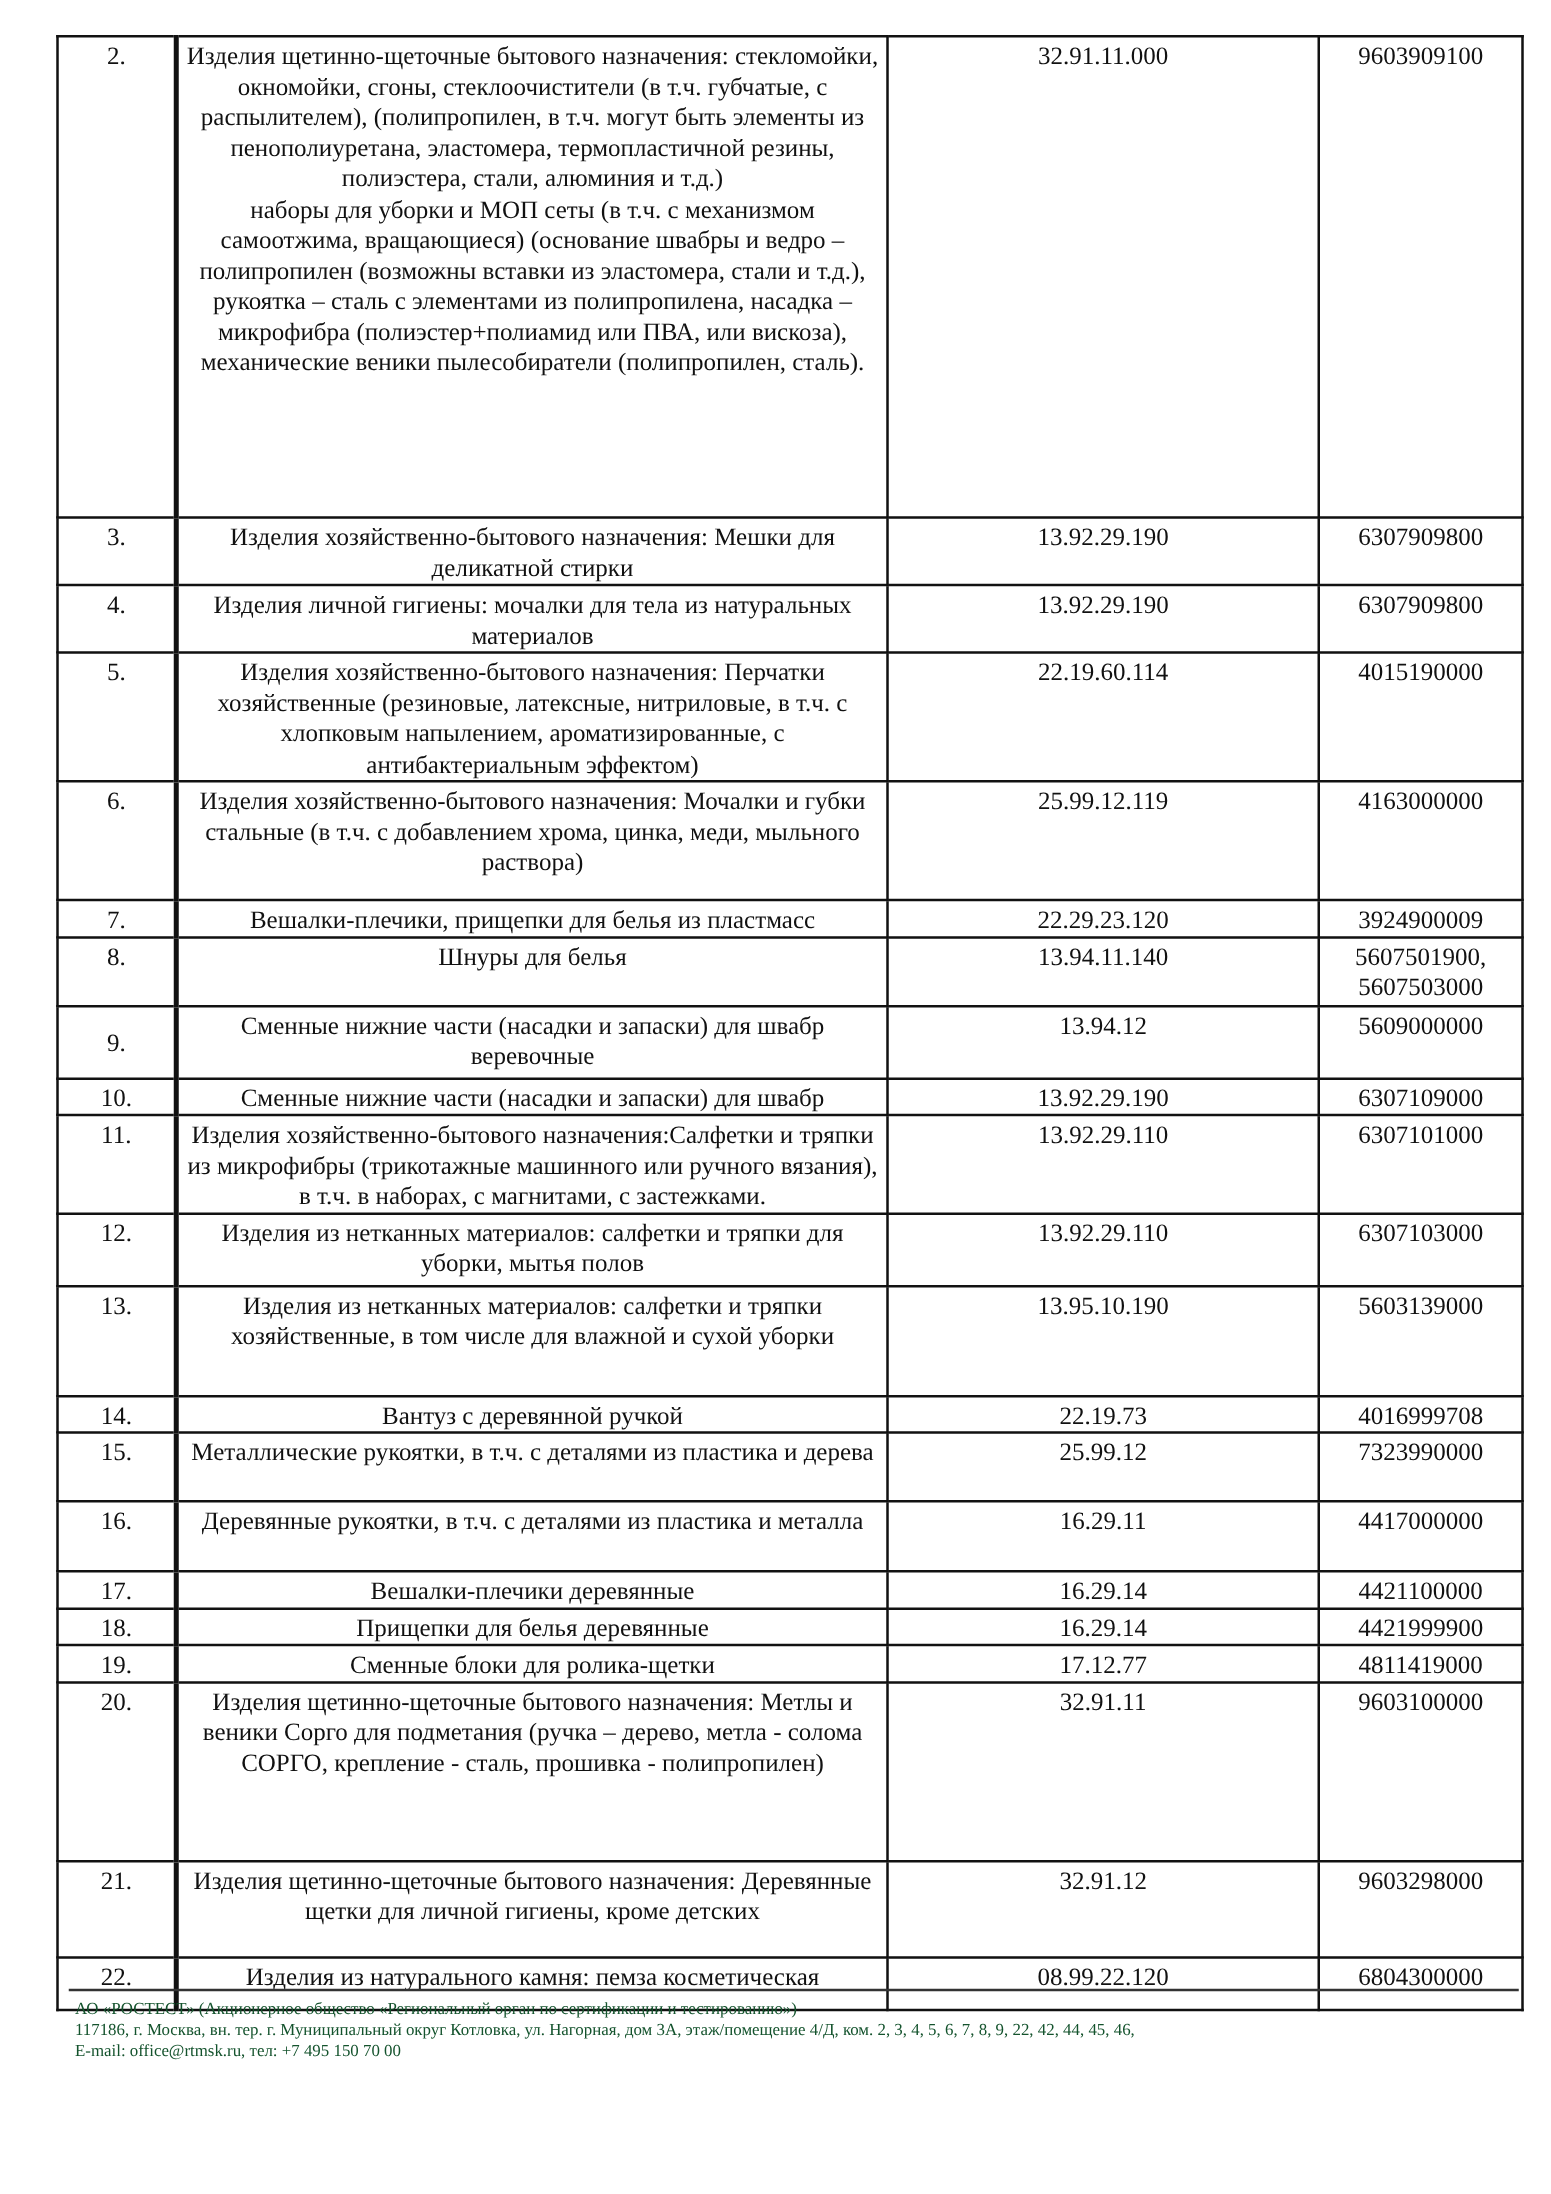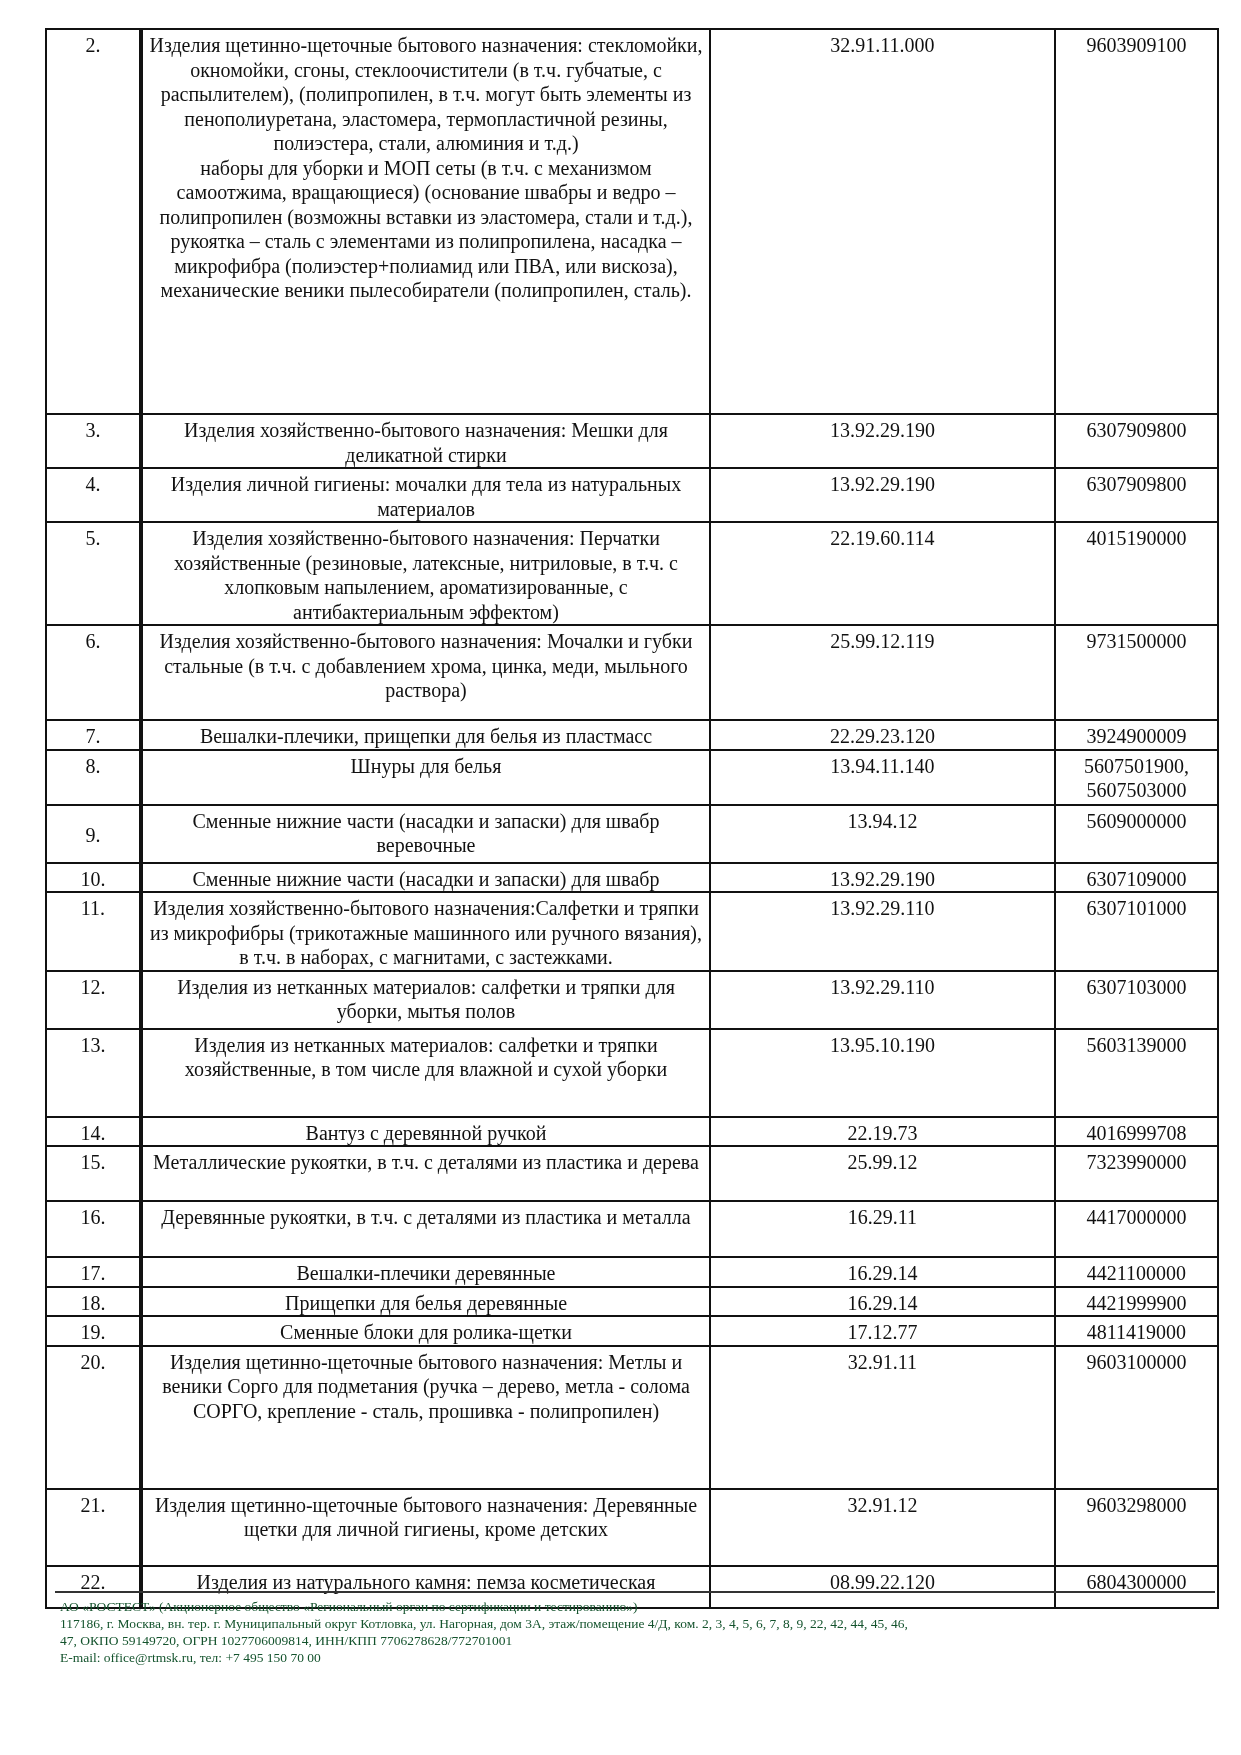--- a/index.html
+++ b/index.html
@@ -48,21 +48,21 @@
         <tr style="height: 99px;">
           <td class="num">5.</td>
           <td class="name">Изделия хозяйственно-бытового назначения: Перчатки хозяйственные (резиновые, латексные, нитриловые, в т.ч. с хлопковым напылением, ароматизированные, с антибактериальным эффектом)</td>
           <td class="okpd">22.19.60.114</td>
           <td class="tnved">4015190000</td>
         </tr>
         <tr style="height: 95px;">
           <td class="num">6.</td>
           <td class="name">Изделия хозяйственно-бытового назначения: Мочалки и губки стальные (в т.ч. с добавлением хрома, цинка, меди, мыльного раствора)</td>
           <td class="okpd">25.99.12.119</td>
-          <td class="tnved">9731500000</td>
+          <td class="tnved">4163000000</td>
         </tr>
         <tr style="height: 29px;">
           <td class="num">7.</td>
           <td class="name">Вешалки-плечики, прищепки для белья из пластмасс</td>
           <td class="okpd">22.29.23.120</td>
           <td class="tnved">3924900009</td>
         </tr>
         <tr style="height: 55px;">
           <td class="num">8.</td>
           <td class="name">Шнуры для белья</td>
@@ -153,16 +153,15 @@
           <td class="okpd">08.99.22.120</td>
           <td class="tnved">6804300000</td>
         </tr>
       </tbody>
   </table>
 
   <div class="footer-rule"></div>
   <div class="footer">
     <div>АО «РОСТЕСТ»   (Акционерное общество «Региональный орган по сертификации и тестированию»)</div>
     <div>117186, г. Москва, вн. тер. г. Муниципальный округ Котловка, ул. Нагорная, дом 3А, этаж/помещение 4/Д, ком. 2, 3, 4, 5, 6, 7, 8, 9, 22, 42, 44, 45, 46,</div>
-    <div>47, ОКПО 59149720, ОГРН 1027706009814, ИНН/КПП 7706278628/772701001</div>
     <div>E-mail: office@rtmsk.ru,   тел: +7 495 150 70 00</div>
   </div>
 </div>
 
 </body></html>

